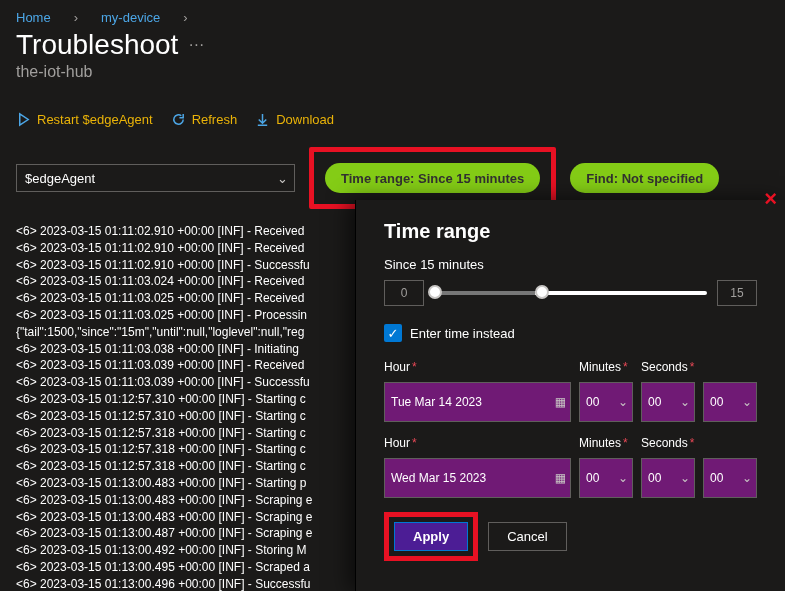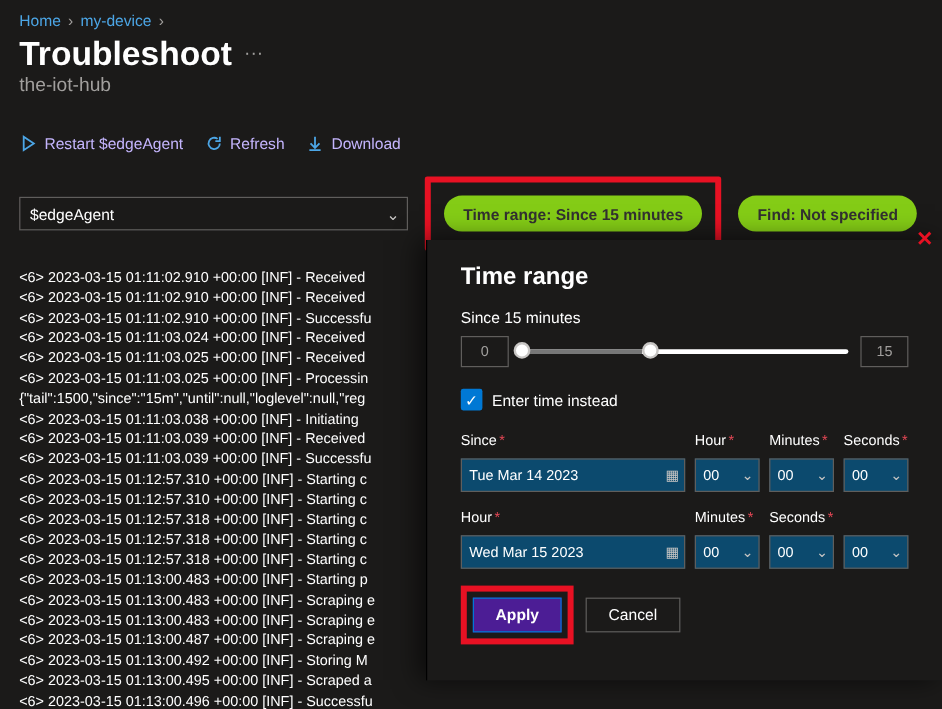--- a/index.html
+++ b/index.html
@@ -10,66 +10,66 @@
       font-size: 13px;
       width: 785px;
       height: 591px;
       overflow: hidden;
       position: relative;
     }
     
     .breadcrumb {
       display: flex;
       align-items: center;
-      gap: 6px;
+      gap: 23px;
       padding: 10px 16px 0;
       font-size: 13px;
     }
     .breadcrumb a { color: #4ca6e6; text-decoration: none; cursor: pointer; }
     .breadcrumb .sep { color: #a19f9d; }
     
     .title-row {
       display: flex;
       align-items: center;
       gap: 10px;
       padding: 4px 16px 0;
     }
-    .page-title { font-size: 28px; font-weight: 700; }
+    .page-title { font-size: 28px; font-weight: 400; }
     .ellipsis { color: #a19f9d; font-size: 16px; cursor: pointer; }
     .subtitle { padding: 2px 16px 12px; color: #a19f9d; font-size: 16px; }
     
     .toolbar {
       display: flex;
       align-items: center;
       gap: 18px;
       padding: 18px 16px 14px;
       border-top: 1px solid transparent;
     }
     .tool-btn {
       display: flex;
       align-items: center;
       gap: 6px;
       background: none;
       border: none;
-      color: #c4b5fd;
+      color: #eab308;
       font-size: 13px;
       cursor: pointer;
     }
     .tool-btn svg { width: 15px; height: 15px; }
     .icon-stroke { stroke: #4ca6e6; fill: none; stroke-width: 1.6; }
     
     .filter-row {
       display: flex;
       align-items: center;
       gap: 14px;
       padding: 6px 16px 10px;
     }
     .select-wrap {
       position: relative;
-      width: 324px;
+      width: 279px;
       height: 28px;
       background: #1b1a19;
       border: 1px solid #605e5c;
       display: flex;
       align-items: center;
       padding: 0 8px;
       cursor: pointer;
     }
     .select-wrap .caret {
       position: absolute;
@@ -186,23 +186,23 @@
     }
     .field-label { font-size: 12px; margin-bottom: 4px; }
     .req { color: #e74856; margin-left: 2px; }
     .fields-grid {
       display: grid;
       grid-template-columns: 1fr 54px 54px 54px;
       gap: 8px;
       margin-bottom: 14px;
     }
     .dropdown {
-      height: 28px;
+      height: 40px;
       border: 1px solid #605e5c;
-      background: #0c4a6e;
+      background: #701a75;
       color: #fff;
       display: flex;
       align-items: center;
       padding: 0 6px;
       position: relative;
       cursor: pointer;
       font-size: 12px;
     }
     .dropdown .caret {
       position: absolute;
@@ -336,21 +336,20 @@
     </div>
     <div class="slider-val">15</div>
   </div>
 
   <div class="check-row">
     <div class="checkbox">✓</div>
     <span>Enter time instead</span>
   </div>
 
   <div class="fields-head">
-    <div class="field-label"><span>Since</span><span class="req">*</span></div>
     <div class="field-label"><span>Hour</span><span class="req">*</span></div>
     <div class="field-label"><span>Minutes</span><span class="req">*</span></div>
     <div class="field-label"><span>Seconds</span><span class="req">*</span></div>
   </div>
   <div class="fields-grid">
     <div class="dropdown">
       <span>Tue Mar 14 2023</span>
       <span class="cal-icon">▦</span>
     </div>
     <div class="dropdown">

